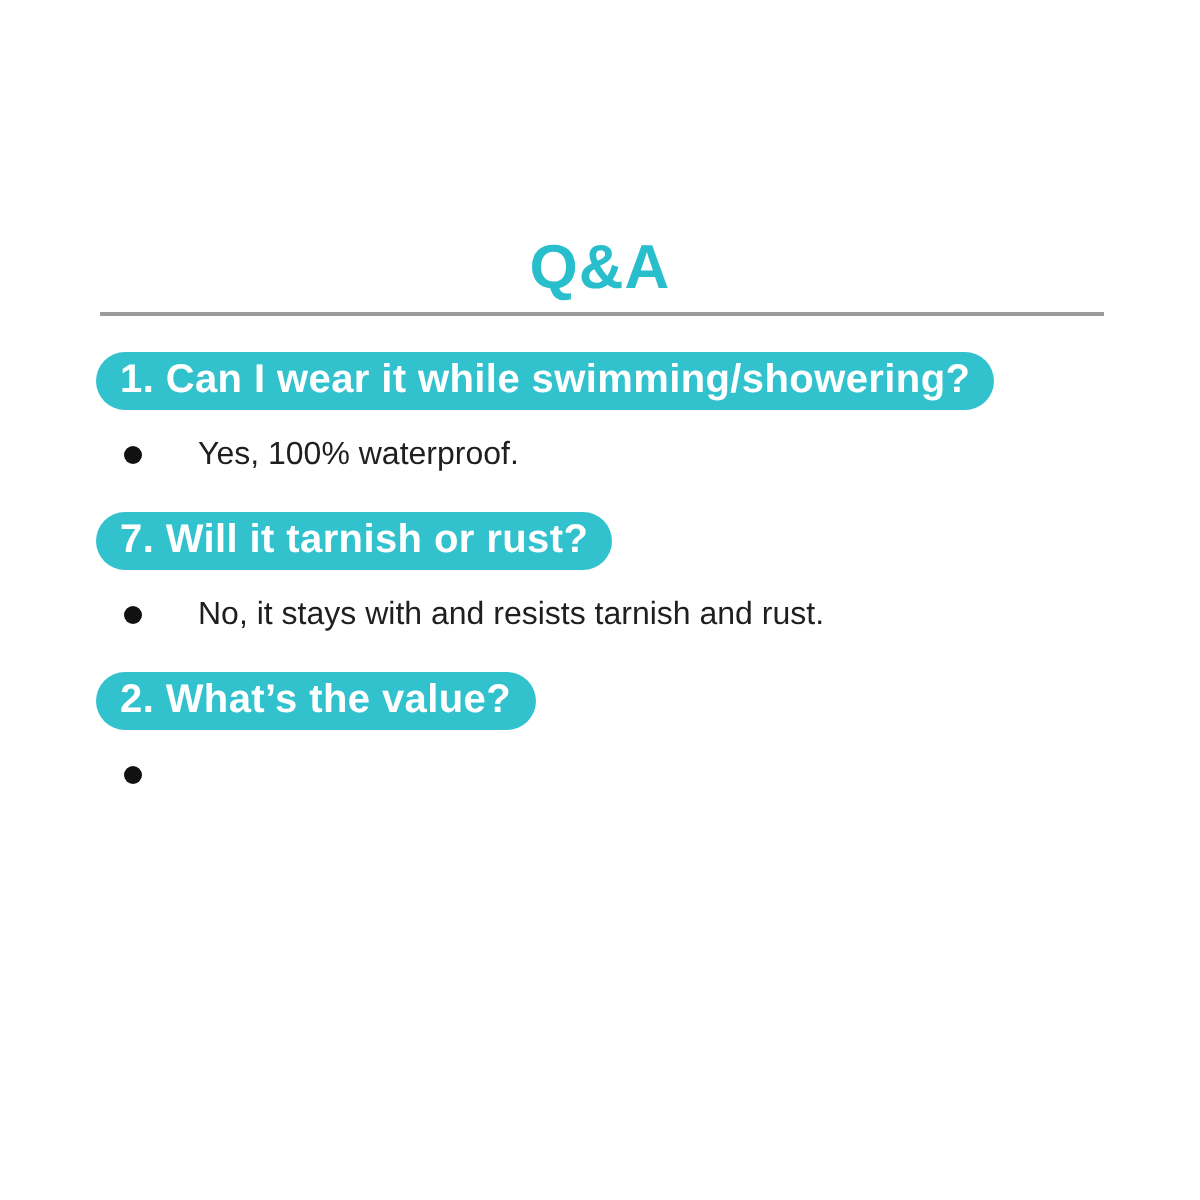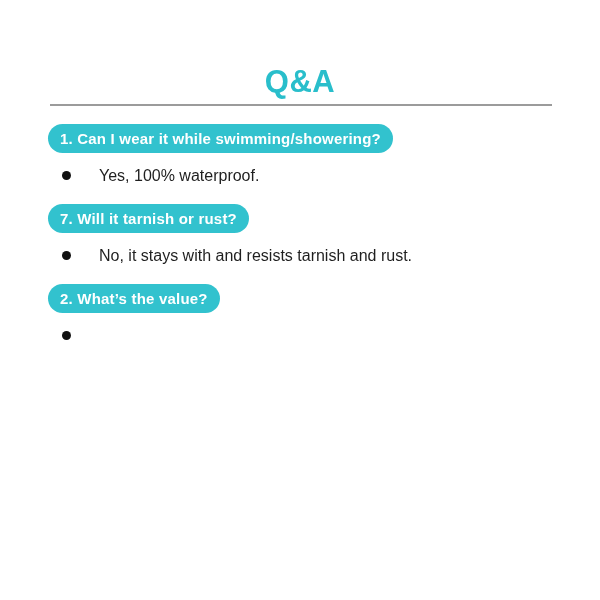--- a/index.html
+++ b/index.html
@@ -9,21 +9,21 @@
     --text-color:#1f1f1f;
     --bullet-color:#111111;
   }
   html,body{margin:0;padding:0;background:#ffffff;}
   .page{
     position:relative;
     width:600px;height:519px;
     background:#ffffff;
     font-family:"Liberation Sans",sans-serif;
     box-sizing:border-box;
-    padding-top:66px;
+    padding-top:118px;
     overflow:hidden;
   }
   .page-title{
     margin:0;
     text-align:center;
     font-size:31px;
     line-height:32px;
     font-weight:700;
     letter-spacing:0.5px;
     color:var(--title-color);
@@ -33,21 +33,21 @@
     border-top:2px solid var(--divider-color);
     margin:6px 48px 0 50px;
   }
   .qa-item{margin-top:18px;}
   .question-pill{
     width:fit-content;
     margin-left:48px;
     background:var(--pill-color);
     color:#ffffff;
     font-weight:700;
-    font-size:15px;
+    font-size:20px;
     line-height:21px;
     letter-spacing:0.2px;
     padding:4px 12px;
     border-radius:15px;
   }
   .answer-row{
     display:flex;
     align-items:flex-start;
     gap:28px;
     margin:12px 40px 0 62px;

